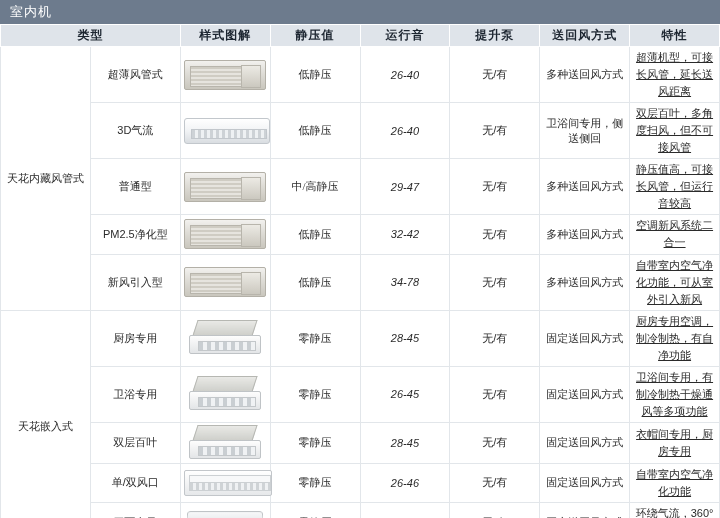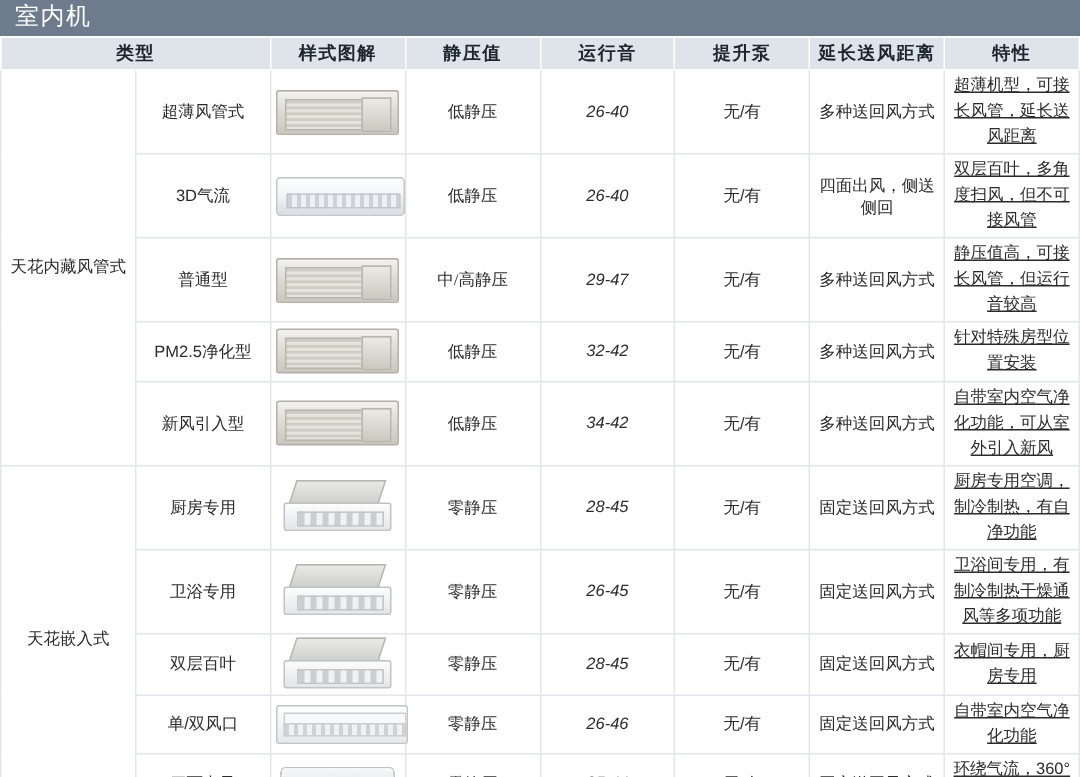--- a/index.html
+++ b/index.html
@@ -13,21 +13,21 @@
     position: relative;
     width: 720px;
     height: 518px;
     overflow: hidden;
     background: #ffffff;
   }
   .title-bar {
     height: 24px;
     background: #6d7b8d;
     color: #ffffff;
-    font-size: 16px;
+    font-size: 13px;
     line-height: 24px;
     padding-left: 10px;
     letter-spacing: 1px;
   }
   table.main {
     border-collapse: collapse;
     width: 720px;
     table-layout: fixed;
   }
   table.main th {
@@ -197,21 +197,21 @@
   <div class="title-bar">室内机</div>
 
   <table class="main">
     <thead>
       <tr>
         <th colspan="2">类型</th>
         <th>样式图解</th>
         <th>静压值</th>
         <th>运行音</th>
         <th>提升泵</th>
-        <th>延长送风距离</th>
+        <th>送回风方式</th>
         <th>特性</th>
       </tr>
     </thead>
     <tbody>
 
       <tr>
         <td class="group" rowspan="5">天花内藏风管式</td>
         <td class="type">超薄风管式</td>
         <td class="img">
             <div class="unit duct"></div>
@@ -223,21 +223,21 @@
         <td class="feat">超薄机型，可接长风管，延长送风距离</td>
       </tr>
       <tr>
         <td class="type">3D气流</td>
         <td class="img">
             <div class="unit slimwhite"></div>
           </td>
         <td class="press">低静压</td>
         <td class="noise">26-40</td>
         <td class="pump">无/有</td>
-        <td class="air">四面出风，侧送侧回</td>
+        <td class="air">卫浴间专用，侧送侧回</td>
         <td class="feat">双层百叶，多角度扫风，但不可接风管</td>
       </tr>
       <tr>
         <td class="type">普通型</td>
         <td class="img">
             <div class="unit duct"></div>
           </td>
         <td class="press">中/高静压</td>
         <td class="noise">29-47</td>
         <td class="pump">无/有</td>
@@ -246,29 +246,29 @@
       </tr>
       <tr>
         <td class="type">PM2.5净化型</td>
         <td class="img">
             <div class="unit duct"></div>
           </td>
         <td class="press">低静压</td>
         <td class="noise">32-42</td>
         <td class="pump">无/有</td>
         <td class="air">多种送回风方式</td>
-        <td class="feat">针对特殊房型位置安装</td>
+        <td class="feat">空调新风系统二合一</td>
       </tr>
       <tr>
         <td class="type">新风引入型</td>
         <td class="img">
             <div class="unit duct"></div>
           </td>
         <td class="press">低静压</td>
-        <td class="noise">34-42</td>
+        <td class="noise">34-78</td>
         <td class="pump">无/有</td>
         <td class="air">多种送回风方式</td>
         <td class="feat">自带室内空气净化功能，可从室外引入新风</td>
       </tr>
 
       <tr class="thick-top">
         <td class="group" rowspan="5">天花嵌入式</td>
         <td class="type">厨房专用</td>
         <td class="img">
             <div class="unit cassette">

